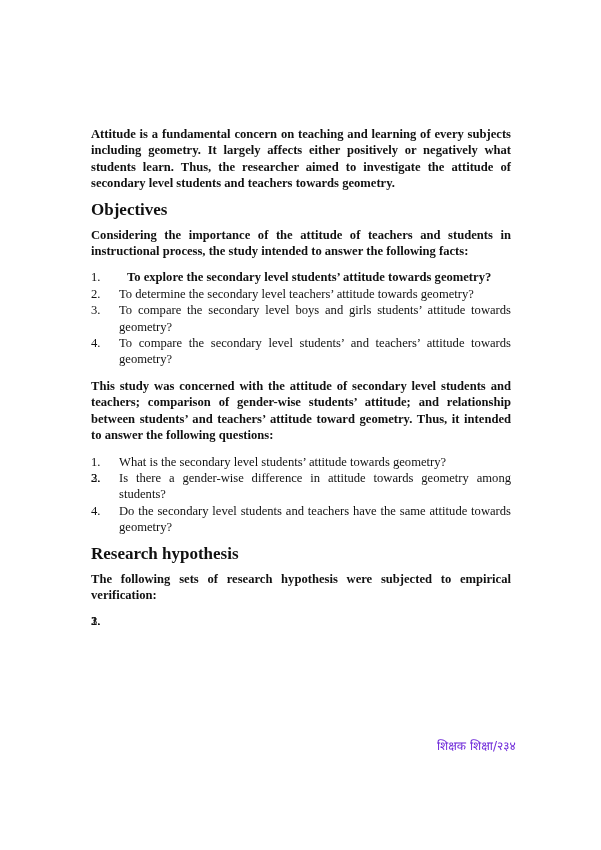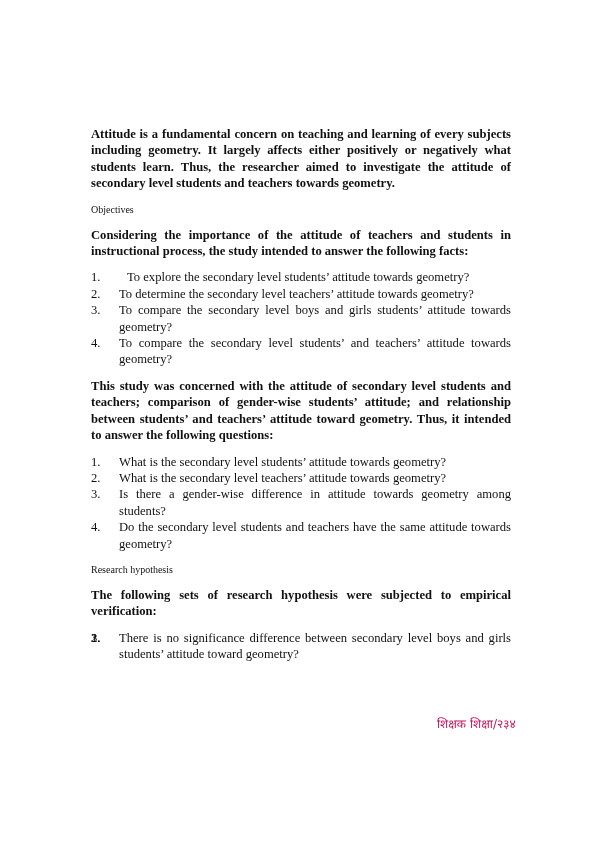--- a/index.html
+++ b/index.html
@@ -1,53 +1,53 @@
 <!DOCTYPE html>
 <html><head>
 <meta charset="utf-8">
 <style>
   html, body { margin: 0; padding: 0; background: #ffffff; }
   body { width: 601px; height: 850px; position: relative; overflow: hidden;
          font-family: "Liberation Serif", "DejaVu Serif", serif; color: #111; }
   .page { position: absolute; left: 91px; top: 126px; width: 420px; font-size: 12.6px; line-height: 16.4px; }
   p { margin: 0; text-align: justify; font-weight: bold; }
   .para { margin-bottom: 10px; }
-  h2 { font-size: 10px; font-weight: normal; margin: 0 0 9px 0; line-height: 16px; }
+  h2 { font-size: 17px; font-weight: bold; margin: 0 0 9px 0; line-height: 16px; }
   ol { list-style: none; margin: 0 0 10px 0; padding: 0; }
   ol li { position: relative; padding-left: 28px; text-align: justify; }
   ol li .num { position: absolute; left: 0; top: 0; }
-  .indent-extra { padding-left: 8px; }
-  .footer { position: absolute; left: 437px; top: 715px; font-size: 12px;
-            font-family: "DejaVu Sans", sans-serif; color: #be185d; }
+  .indent-extra { padding-left: 8px; font-weight: bold; }
+  .footer { position: absolute; left: 437px; top: 737px; font-size: 12px;
+            font-family: "DejaVu Sans", sans-serif; color: #6d28d9; }
 </style>
 </head>
 <body>
 
 <div class="page">
   <p class="para">Attitude is a fundamental concern on teaching and learning of every subjects including geometry. It largely affects either positively or negatively what students learn. Thus, the researcher aimed to investigate the attitude of secondary level students and teachers towards geometry.</p>
 
   <h2>Objectives</h2>
   <p class="para">Considering the importance of the attitude of teachers and students in instructional process, the study intended to answer the following facts:</p>
   <ol>
     <li><span class="num">1.</span><span class="indent-extra">To explore the secondary level students’ attitude towards geometry?</span></li>
     <li><span class="num">2.</span><span>To determine the secondary level teachers’ attitude towards geometry?</span></li>
     <li><span class="num">3.</span><span>To compare the secondary level boys and girls students’ attitude towards geometry?</span></li>
     <li><span class="num">4.</span><span>To compare the secondary level students’ and teachers’ attitude towards geometry?</span></li>
   </ol>
 
   <p class="para">This study was concerned with the attitude of secondary level students and teachers; comparison of gender-wise students’ attitude; and relationship between students’ and teachers’ attitude toward geometry. Thus, it intended to answer the following questions:</p>
   <ol>
     <li><span class="num">1.</span><span>What is the secondary level students’ attitude towards geometry?</span></li>
-    <li><span class="num">2.</span><span>What is the secondary level teachers’ attitude towards geometry?</span></li>
+    <li><span class="num">2.</span></li>
     <li><span class="num">3.</span><span>Is there a gender-wise difference in attitude towards geometry among students?</span></li>
     <li><span class="num">4.</span><span>Do the secondary level students and teachers have the same attitude towards geometry?</span></li>
   </ol>
 
   <h2>Research hypothesis</h2>
   <p class="para">The following sets of research hypothesis were subjected to empirical verification:</p>
   <ol>
     <li><span class="num">1.</span></li>
     <li><span class="num">2.</span></li>
-    <li><span class="num">3.</span><span>There is no significance difference between secondary level boys and girls students’ attitude toward geometry?</span></li>
+    <li><span class="num">3.</span></li>
   </ol>
 </div>
 
 <div class="footer">शिक्षक शिक्षा/२३४</div>
 
 </body></html>

